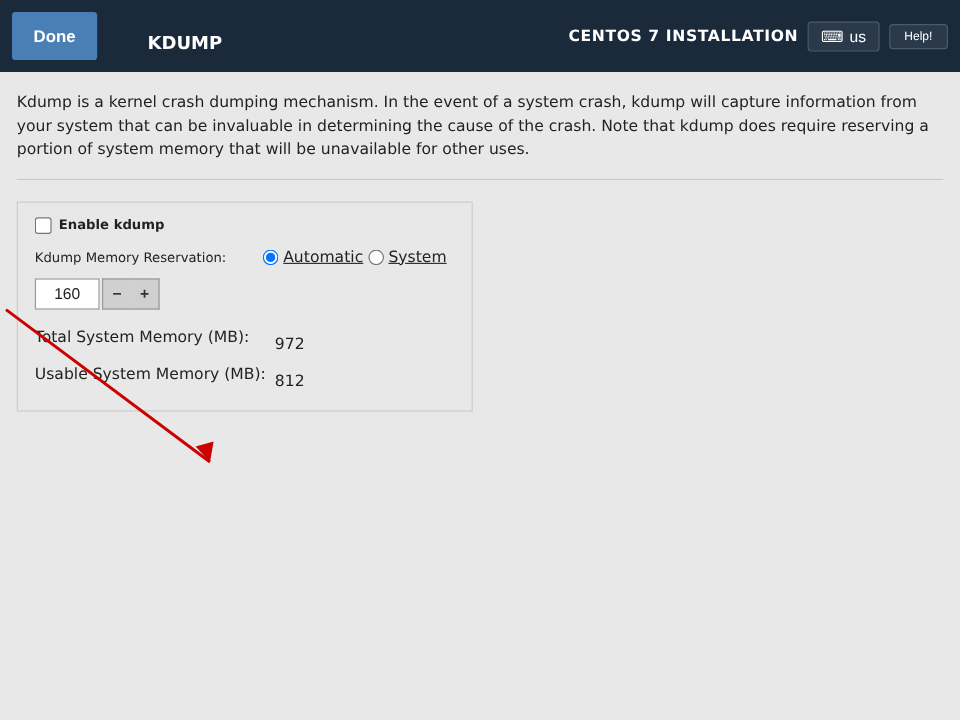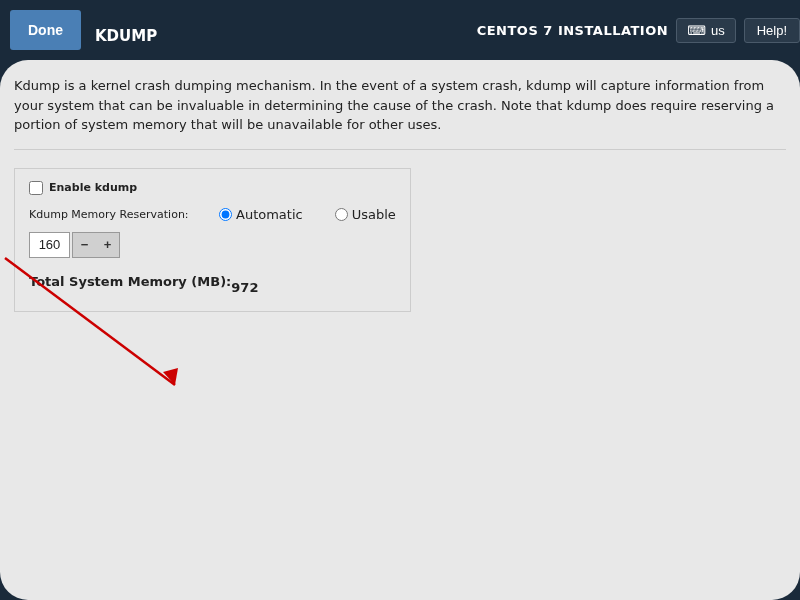--- a/index.html
+++ b/index.html
@@ -13,20 +13,21 @@
       color: #333;
       overflow: hidden;
     }
 
     
     #header {
       display: flex;
       align-items: stretch;
       background: #1a2a3a;
       height: 60px;
+      gap: 28px;
     }
 
     #done-btn {
       background: #4a7fb5;
       color: white;
       border: none;
       padding: 0 18px;
       font-size: 14px;
       font-weight: bold;
       cursor: pointer;
@@ -42,20 +43,21 @@
       align-items: center;
       padding-left: 4px;
       flex: 1;
       margin-top: 12px;
     }
 
     #right-header {
       display: flex;
       align-items: center;
       gap: 8px;
+      padding-right: 10px;
     }
 
     #installation-title {
       color: white;
       font-size: 13px;
       font-weight: bold;
       letter-spacing: 0.5px;
     }
 
     #keyboard-btn {
@@ -70,32 +72,31 @@
       align-items: center;
       gap: 5px;
     }
 
     #help-btn {
       background: #2a3a4a;
       border: 1px solid #4a5a6a;
       border-radius: 3px;
       color: white;
       padding: 4px 12px;
-      font-size: 13px;
+      font-size: 10px;
       cursor: pointer;
     }
 
     
     #main {
       background: #e8e8e8;
       margin: 0;
       padding: 16px 14px;
       height: 540px;
       position: relative;
-      border-radius: 28px;
     }
 
     #description {
       font-size: 13px;
       color: #222;
       line-height: 1.5;
       margin-bottom: 18px;
       border-bottom: 1px solid #ccc;
       padding-bottom: 14px;
     }
@@ -136,21 +137,22 @@
 
     .form-label {
       font-size: 11px;
       color: #222;
       min-width: 190px;
     }
 
     .radio-group {
       display: flex;
       align-items: center;
-      gap: 32px;
+      gap: 4px;
+      text-decoration: underline;
     }
 
     .radio-option {
       display: flex;
       align-items: center;
       gap: 4px;
       font-size: 13px;
       color: #222;
     }
 
@@ -158,21 +160,21 @@
       cursor: pointer;
     }
 
     .spinbox {
       display: flex;
       align-items: center;
       gap: 0;
     }
 
     .spinbox input[type="text"] {
-      width: 41px;
+      width: 54px;
       height: 26px;
       border: 1px solid #999;
       padding: 2px 4px;
       font-size: 13px;
       text-align: center;
       background: white;
       color: #222;
     }
 
     .spin-btn {
@@ -188,21 +190,20 @@
       color: #333;
       font-weight: bold;
     }
     .spin-btn.minus { border-right: none; margin-left: 2px; }
     .spin-btn.plus { border-left: none; }
 
     .info-row {
       display: flex;
       align-items: center;
       margin-bottom: 4px;
-      font-weight: bold;
     }
 
     .info-label {
       font-size: 13px;
       color: #222;
       min-width: 200px;
     }
 
     .info-value {
       font-size: 13px;
@@ -241,41 +242,45 @@
     
     <div class="form-row">
       <span class="form-label">Kdump Memory Reservation:</span>
       <div class="radio-group">
         <label class="radio-option">
           <input type="radio" name="reservation" checked="" style="">
           <span>Automatic</span>
         </label>
         <label class="radio-option">
           <input type="radio" name="reservation" style="">
-          <span>Usable</span>
+          <span>System</span>
         </label>
       </div>
     </div>
 
     
     <div class="form-row">
       <div class="spinbox">
         <input type="text" value="160" style="">
         <button class="spin-btn minus">−</button>
         <button class="spin-btn plus">+</button>
       </div>
     </div>
 
     
     <div class="info-row">
       <span class="info-label">Total System Memory (MB):</span>
       <span class="info-value">972</span>
     </div>
 
     
+    <div class="info-row">
+      <span class="info-label">Usable System Memory (MB):</span>
+      <span class="info-value">812</span>
+    </div>
 
   </div>
 
   
   <svg style="position:absolute; top:130px; left:0; width:200px; height:210px; pointer-events:none;" xmlns="http://www.w3.org/2000/svg">
     <line x1="5" y1="68" x2="175" y2="195" stroke="#cc0000" stroke-width="2.5"></line>
 
     <polygon points="175,195 163,182 178,178" fill="#cc0000"></polygon>
   </svg>
 

